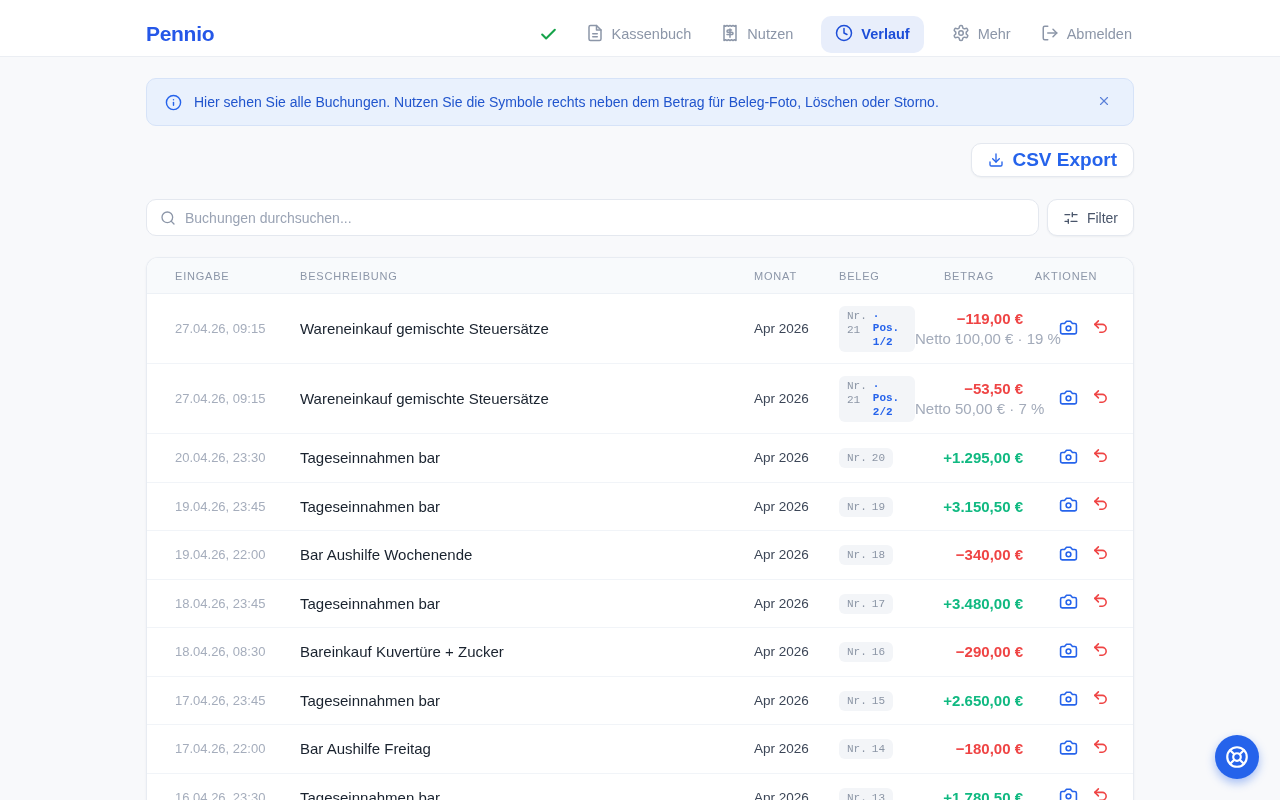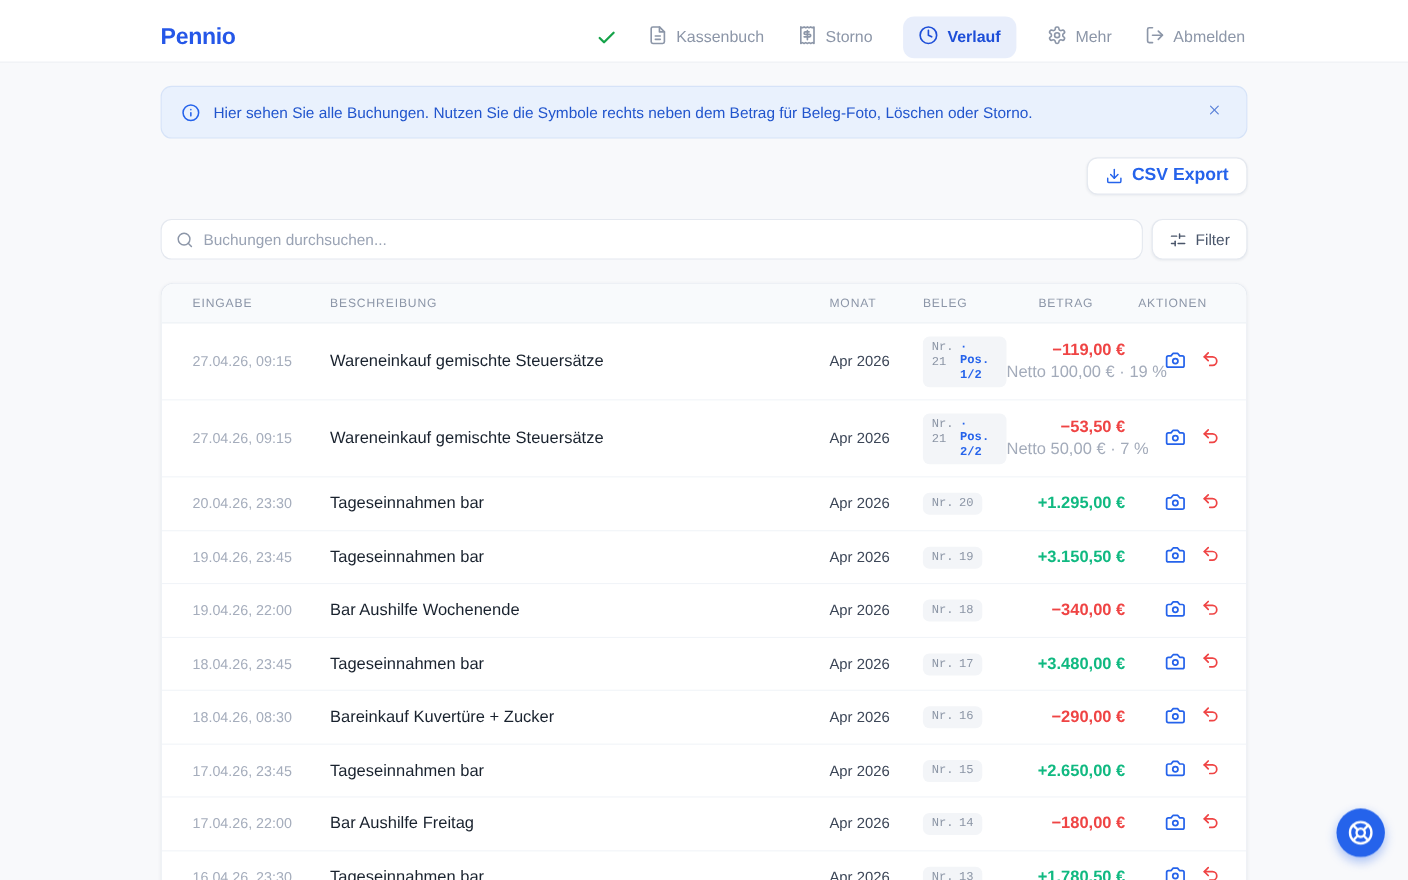--- a/index.html
+++ b/index.html
@@ -25,21 +25,21 @@
   .banner { margin-top:21px; background:#e9f1fd; border:1px solid #d6e3f8; border-radius:10px;
     height:48px; display:flex; align-items:center; padding:0 18px; gap:12px; }
   .banner-text { flex:1; font-size:14px; color:#2155cd; }
   .banner-close { background:none; border:none; cursor:pointer; color:#5b82d8; font-size:16px;
     line-height:1; padding:4px; display:flex; }
 
   
   .csv-row { margin-top:17px; display:flex; justify-content:flex-end; }
   .btn { background:#ffffff; border:1px solid #e4e8ef; border-radius:10px; cursor:pointer;
     box-shadow:0 1px 2px rgba(20,30,55,.05); display:flex; align-items:center; gap:8px; }
-  .csv-btn { height:34px; padding:0 16px; color:#2563eb; font-size:16px; font-weight:600; }
+  .csv-btn { height:34px; padding:0 16px; color:#2563eb; font-size:19px; font-weight:600; }
   .csv-btn svg { stroke:#2563eb; }
 
   
   .search-row { margin-top:22px; display:flex; gap:8px; }
   .search-box { flex:1; height:37px; background:#ffffff; border:1px solid #e4e8ef; border-radius:10px;
     display:flex; align-items:center; padding:0 13px; gap:9px; }
   .search-box input { border:none; outline:none; flex:1; font-size:14px; color:#333d4d;
     font-family:"Liberation Sans", sans-serif; background:transparent; }
   .search-box input::placeholder { color:#9aa3b4; }
   .filter-btn { height:37px; padding:0 15px; color:#49556a; font-size:14px; font-weight:500; }
@@ -98,21 +98,21 @@
       <span>Kassenbuch</span>
     </div>
     <div class="nav-item">
       <span>
         <svg width="18" height="18" viewBox="0 0 24 24" fill="none" stroke-width="2" stroke-linecap="round" stroke-linejoin="round">
             <path d="M4 2v20l2-1 2 1 2-1 2 1 2-1 2 1 2-1 2 1V2l-2 1-2-1-2 1-2-1-2 1-2-1-2 1z"></path>
             <path d="M14 8H9.5a1.5 1.5 0 0 0 0 3h5a1.5 1.5 0 0 1 0 3H8"></path>
             <path d="M12 6.5v11"></path>
           </svg>
       </span>
-      <span>Storno</span>
+      <span>Nutzen</span>
     </div>
     <div class="nav-item active">
       <span>
         <svg width="18" height="18" viewBox="0 0 24 24" fill="none" stroke-width="2" stroke-linecap="round" stroke-linejoin="round">
             <circle cx="12" cy="12" r="10"></circle>
             <polyline points="12 6 12 12 16 14"></polyline>
           </svg>
       </span>
       <span>Verlauf</span>
     </div>

